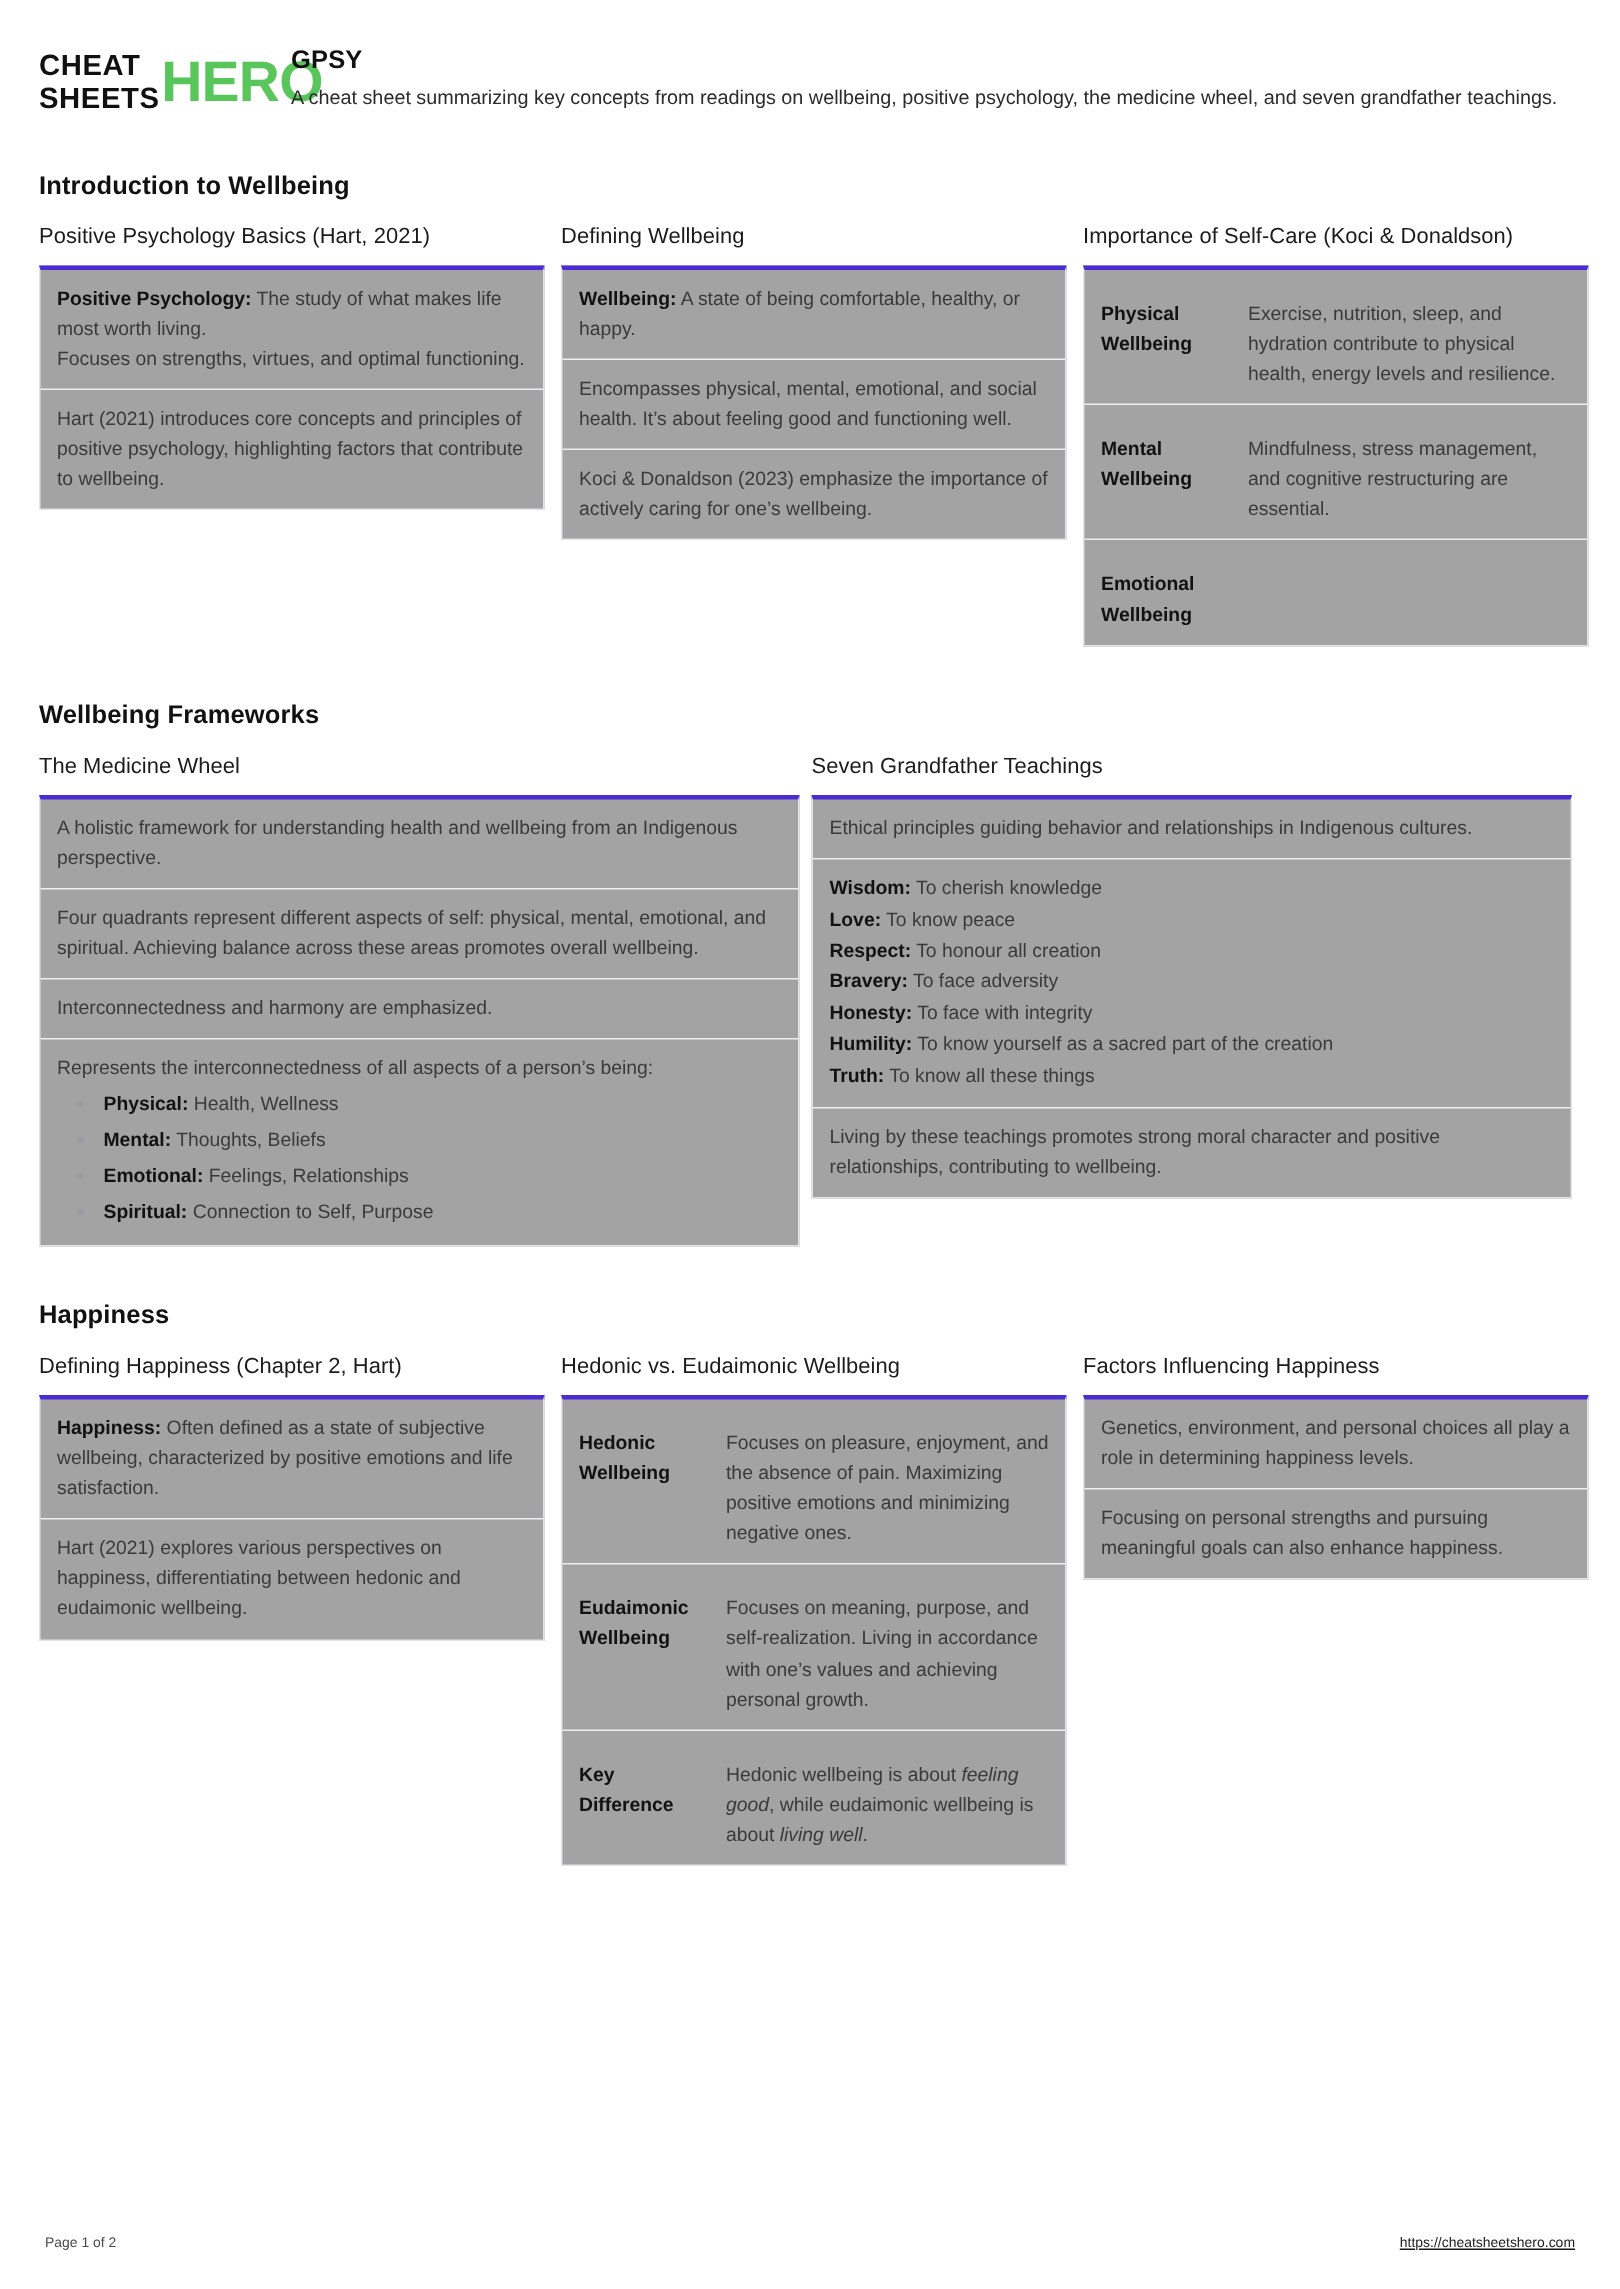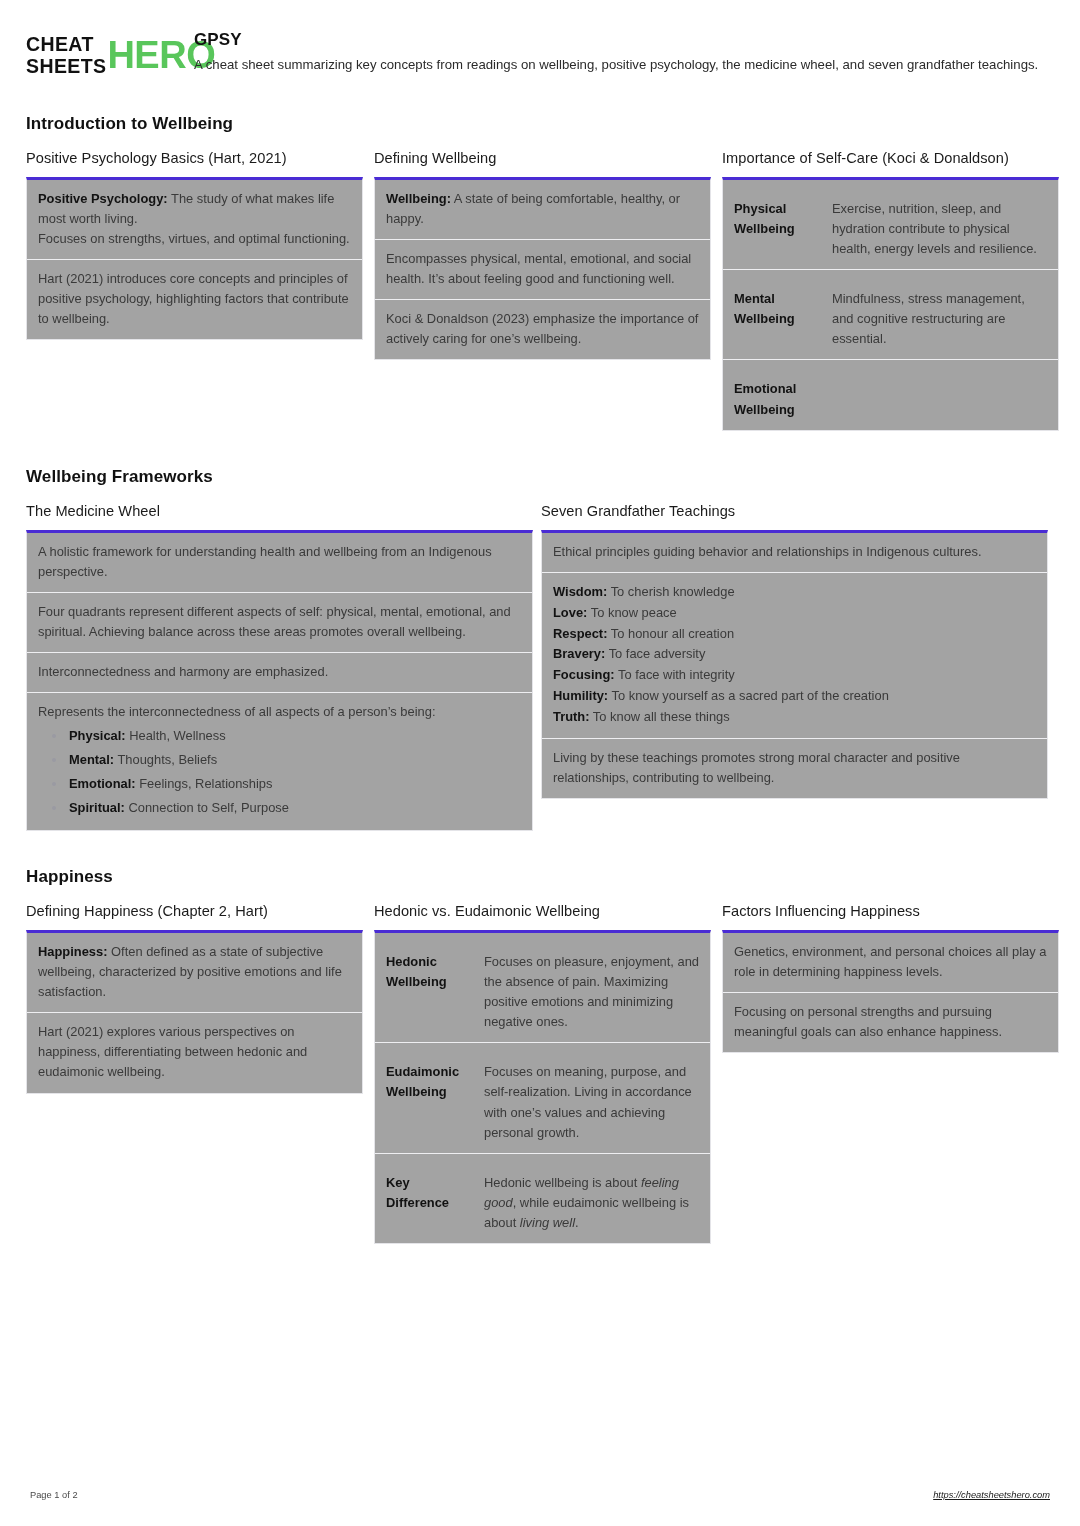--- a/index.html
+++ b/index.html
@@ -89,21 +89,21 @@
   }
   .teach-line { line-height: 1.62; }
 
   
   .footer {
     position: absolute; left: 30px; right: 30px; bottom: 26px;
     display: flex; justify-content: space-between; align-items: center;
     font-size: 9.3px; color: #4a4a4a; gap: 20px;
   }
   .footer a, .footer .url {
-    color: #1b1b1b; text-decoration: underline; font-style: italic;
+    color: #1b1b1b; text-decoration: underline;
   }
 </style>
 </head>
 <body>
 
 <div class="page">
 
   <div class="header">
     <div class="logo">
       <div class="logo-row">
@@ -179,21 +179,21 @@
           </div>
           <div class="col-seven">
             <div class="card-title">Seven Grandfather Teachings</div>
             <div class="card">
               <div class="row">Ethical principles guiding behavior and relationships in Indigenous cultures.</div>
               <div class="row">
                 <div class="teach-line"><b>Wisdom:</b> To cherish knowledge</div>
                 <div class="teach-line"><b>Love:</b> To know peace</div>
                 <div class="teach-line"><b>Respect:</b> To honour all creation</div>
                 <div class="teach-line"><b>Bravery:</b> To face adversity</div>
-                <div class="teach-line"><b>Focusing:</b> To face with integrity</div>
+                <div class="teach-line"><b>Honesty:</b> To face with integrity</div>
                 <div class="teach-line"><b>Humility:</b> To know yourself as a sacred part of the creation</div>
                 <div class="teach-line"><b>Truth:</b> To know all these things</div>
               </div>
               <div class="row">Living by these teachings promotes strong moral character and positive relationships, contributing to wellbeing.</div>
             </div>
           </div>
         </div>
       </div>
       <div class="section">
         <div class="section-title">Happiness</div>

